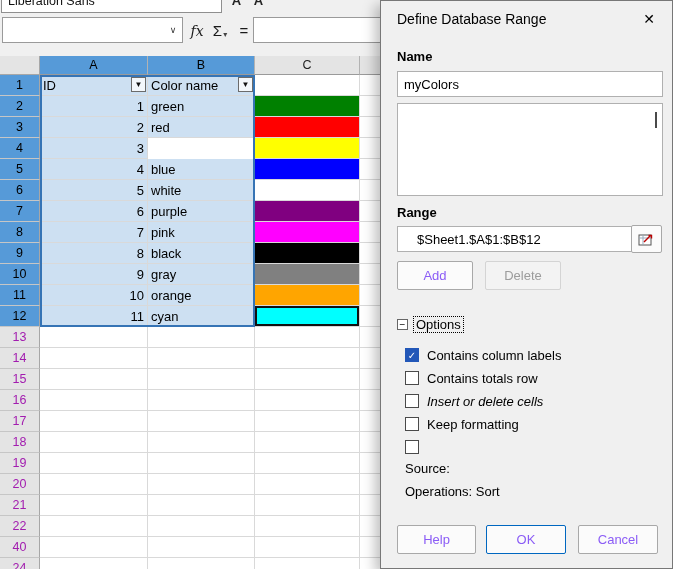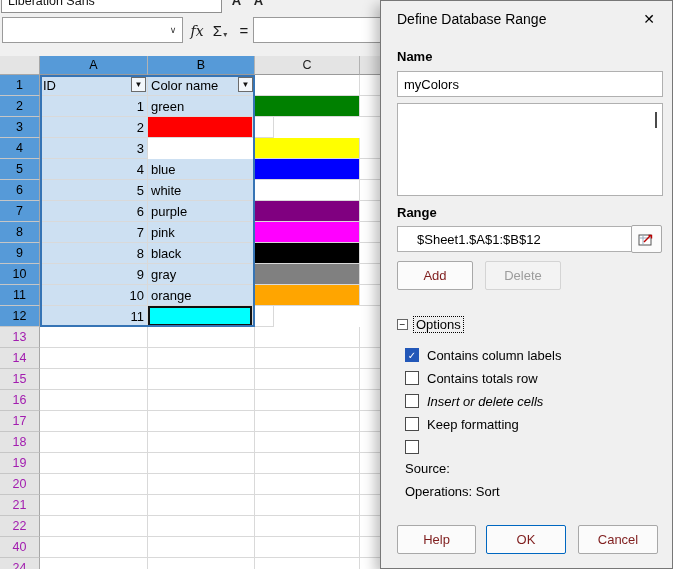--- a/index.html
+++ b/index.html
@@ -47,21 +47,21 @@
 
   
   .dlg{position:absolute;left:380px;top:0;width:293px;height:569px;background:#f0f0f0;border:1px solid #777;box-shadow:-5px 5px 12px rgba(0,0,0,.25);z-index:10}
   .dlg-title{height:36px;display:flex;align-items:center;padding-left:16px;font-size:14px;color:#000}
   .dlg-close{position:absolute;right:0;top:0;width:46px;height:36px;display:flex;align-items:center;justify-content:center;font-size:14px;color:#000;cursor:pointer}
   .lbl{position:absolute;left:16px;font-weight:bold;font-size:13px;color:#000}
   .tinput{position:absolute;left:16px;width:266px;height:26px;background:#fff;border:1px solid #b0b0b0;font-size:13px;padding:0 6px;font-family:inherit;color:#000}
   .listbox{position:absolute;left:16px;top:102px;width:266px;height:93px;background:#fff;border:1px solid #b0b0b0}
   .lb-thumb{position:absolute;right:5px;top:8px;width:2px;height:16px;background:#4a4a4a}
   .shrinkbtn{position:absolute;left:250px;top:224px;width:31px;height:28px;background:#fbfbfb;border:1px solid #a8a8a8;border-radius:2px;display:flex;align-items:center;justify-content:center}
-  .btn{position:absolute;height:29px;background:#fbfbfb;border:1px solid #a8a8a8;font-size:13px;color:#7f1d1d;display:flex;align-items:center;justify-content:center;border-radius:2px;cursor:pointer}
+  .btn{position:absolute;height:29px;background:#fbfbfb;border:1px solid #a8a8a8;font-size:13px;color:#8b5cf6;display:flex;align-items:center;justify-content:center;border-radius:2px;cursor:pointer}
   .btn.disabled{color:#9c9c9c;border-color:#d4d4d4;background:#f3f3f3}
   .btn.default{border-color:#0067c0}
   .expander{position:absolute;left:16px;top:315px;display:flex;align-items:center;gap:5px}
   .expbox{width:11px;height:11px;border:1px solid #666;background:#fff;font-size:10px;line-height:9px;text-align:center;color:#000}
   .explbl{font-size:13px;border:1px dotted #000;padding:0 2px;color:#000}
   .cbrow{position:absolute;display:flex;align-items:center;gap:8px;font-size:13px;left:24px;height:16px;color:#000}
   .cb{width:14px;height:14px;border:1px solid #4a4a4a;background:#fff;flex:0 0 auto;display:flex;align-items:center;justify-content:center}
   .cb.checked{background:#2257b8;border-color:#2257b8;color:#fff;font-size:10px}
   .stext{position:absolute;left:24px;font-size:13px;color:#000}
 </style>
@@ -150,20 +150,23 @@
         </div>
         <div class="cell swatch" style="width: 105px;">
           <div class="swfill" style="background: rgb(0, 128, 0);"></div>
         </div>
         <div class="cell" style="width: 21px;"></div>
       </div>
       <div class="grow">
         <div class="cell sel num" style="width: 108px;">
           <span>2</span>
         </div>
+        <div class="cell sel" style="width: 107px;">
+          <span>red</span>
+        </div>
         <div class="cell swatch" style="width: 105px;">
           <div class="swfill" style="background: rgb(255, 0, 0);"></div>
         </div>
         <div class="cell" style="width: 21px;"></div>
       </div>
       <div class="grow">
         <div class="cell sel num" style="width: 108px;">
           <span>3</span>
         </div>
         <div class="cell sel" style="width: 107px; margin-top: 40px;">
@@ -254,20 +257,23 @@
           <span>orange</span>
         </div>
         <div class="cell swatch" style="width: 105px;">
           <div class="swfill" style="background: rgb(255, 165, 0);"></div>
         </div>
         <div class="cell" style="width: 21px;"></div>
       </div>
       <div class="grow">
         <div class="cell sel num" style="width: 108px;">
           <span>11</span>
+        </div>
+        <div class="cell sel" style="width: 107px;">
+          <span>cyan</span>
         </div>
         <div class="cell swatch" style="width: 105px;">
           <div class="swfill outlined" style="background: rgb(0, 255, 255);"></div>
         </div>
         <div class="cell" style="width: 21px;"></div>
       </div>
       <div class="grow">
         <div class="cell" style="width: 108px;"></div>
         <div class="cell" style="width: 107px;"></div>
         <div class="cell" style="width: 105px;"></div>

